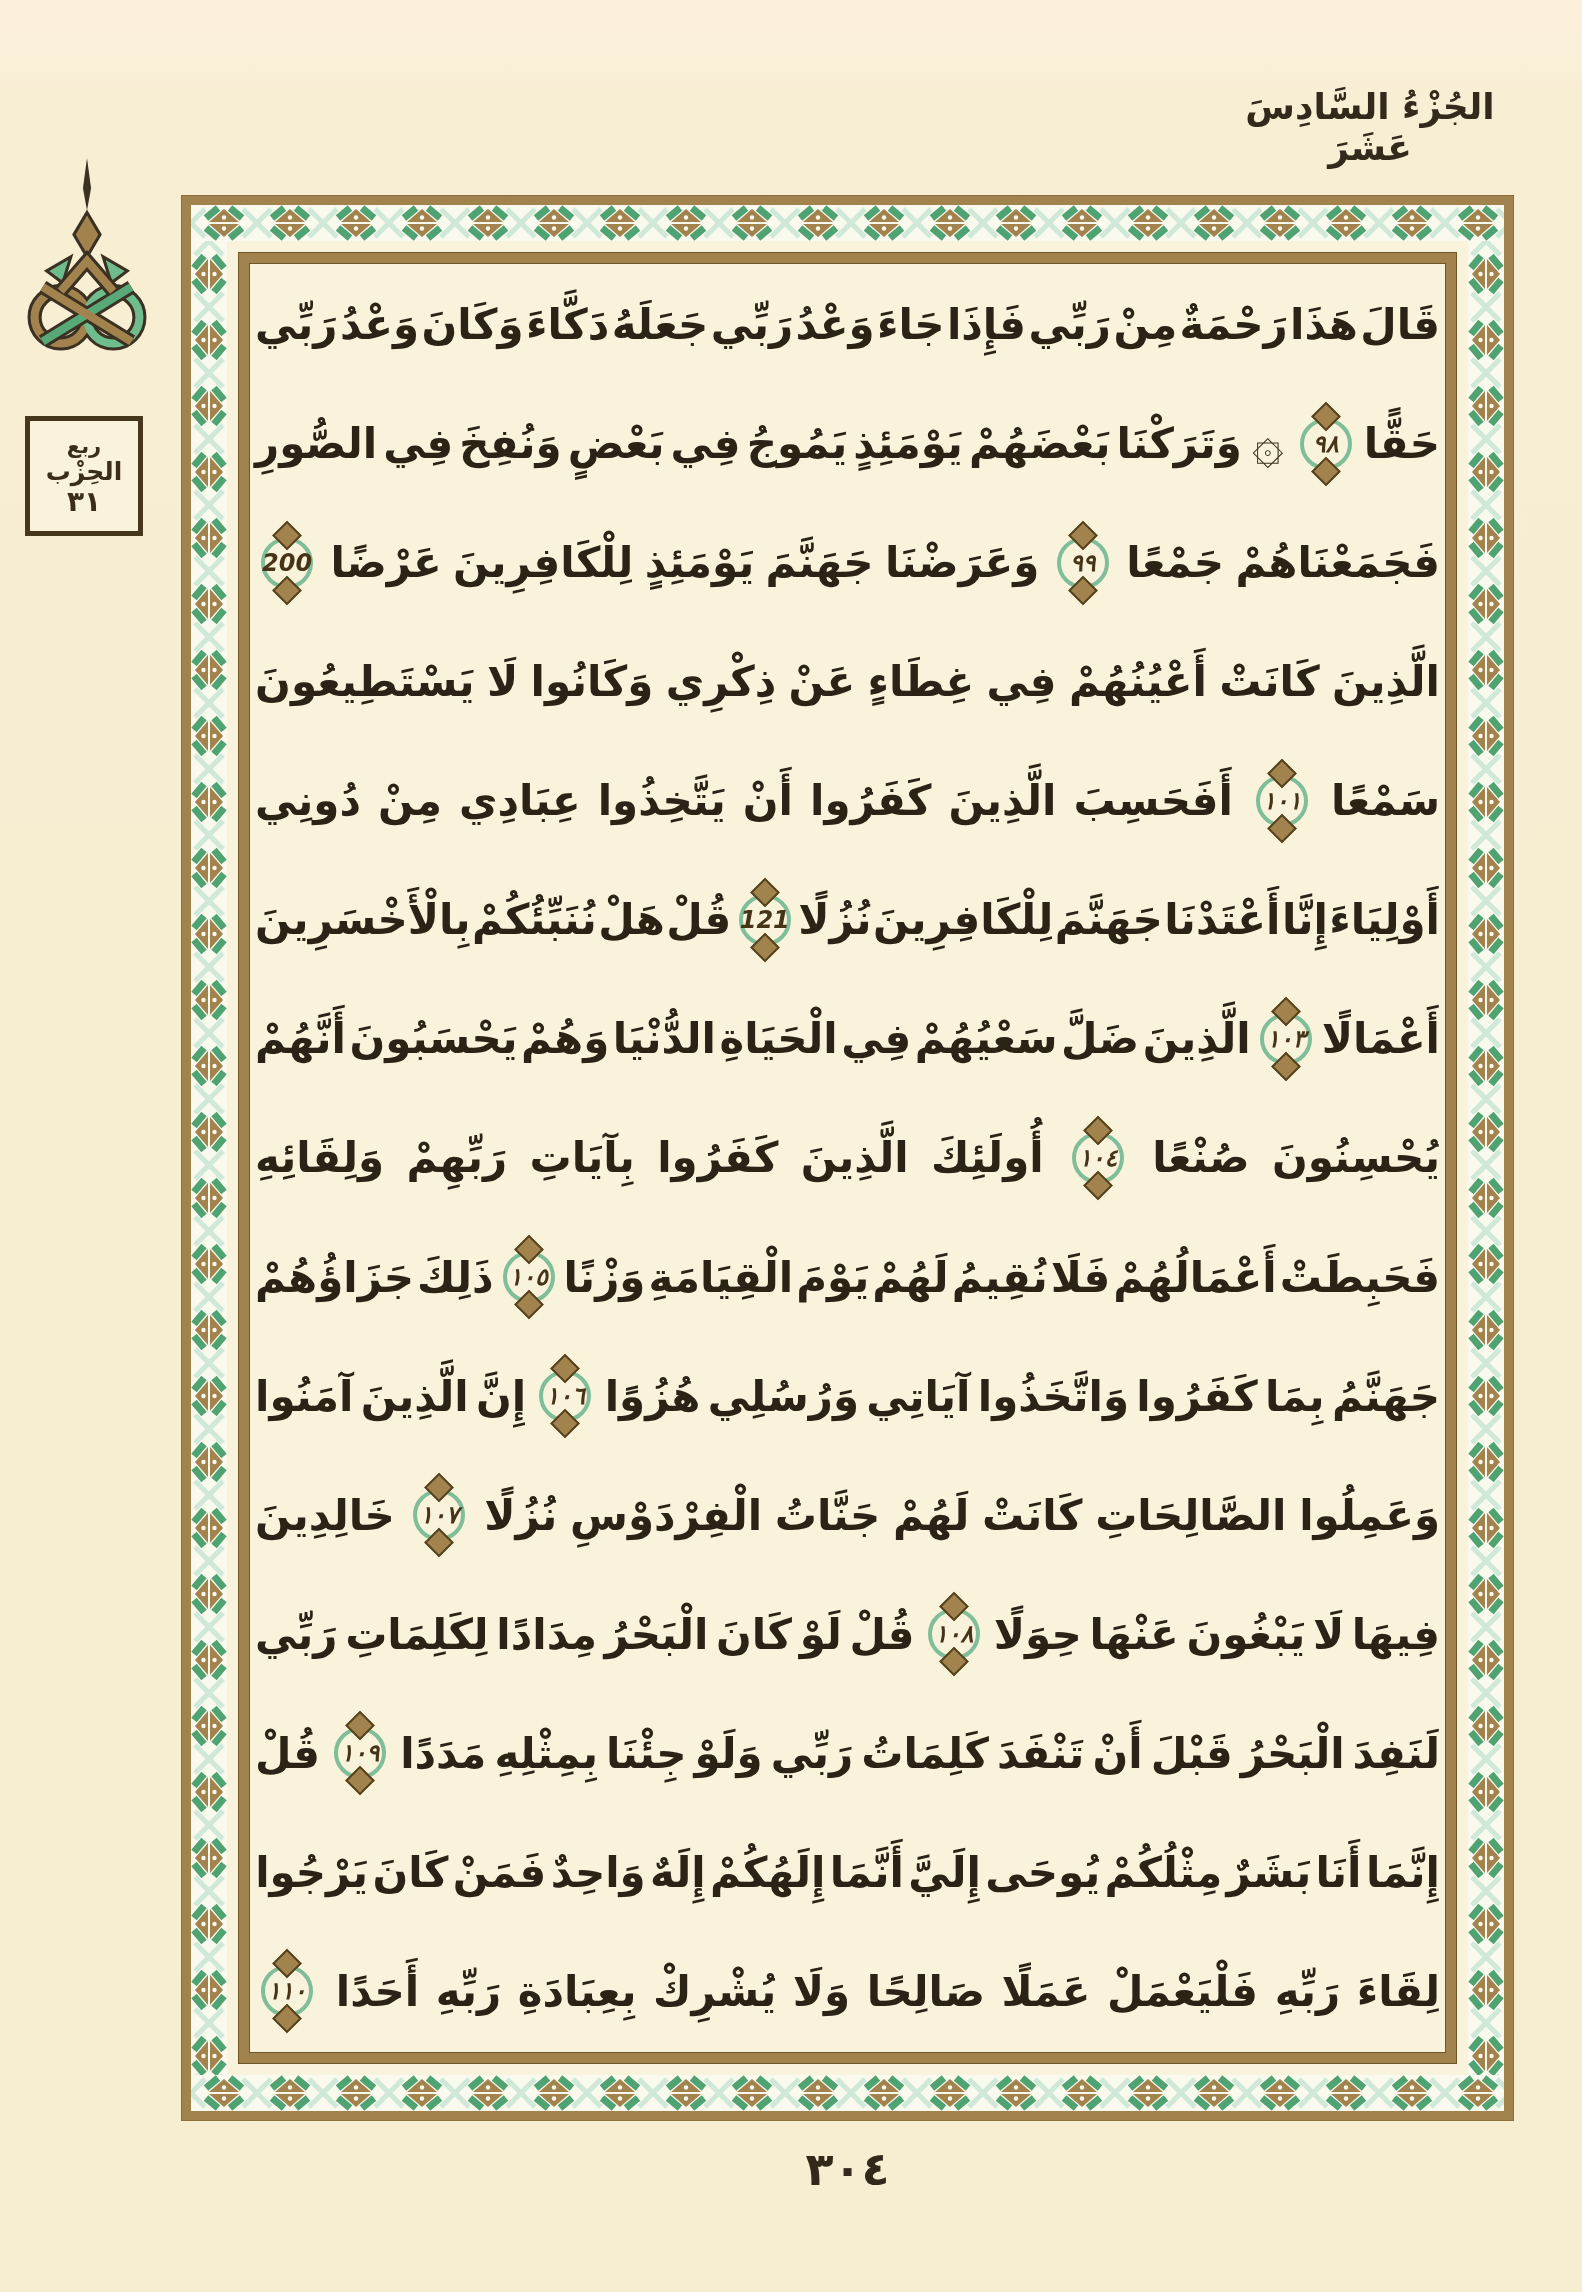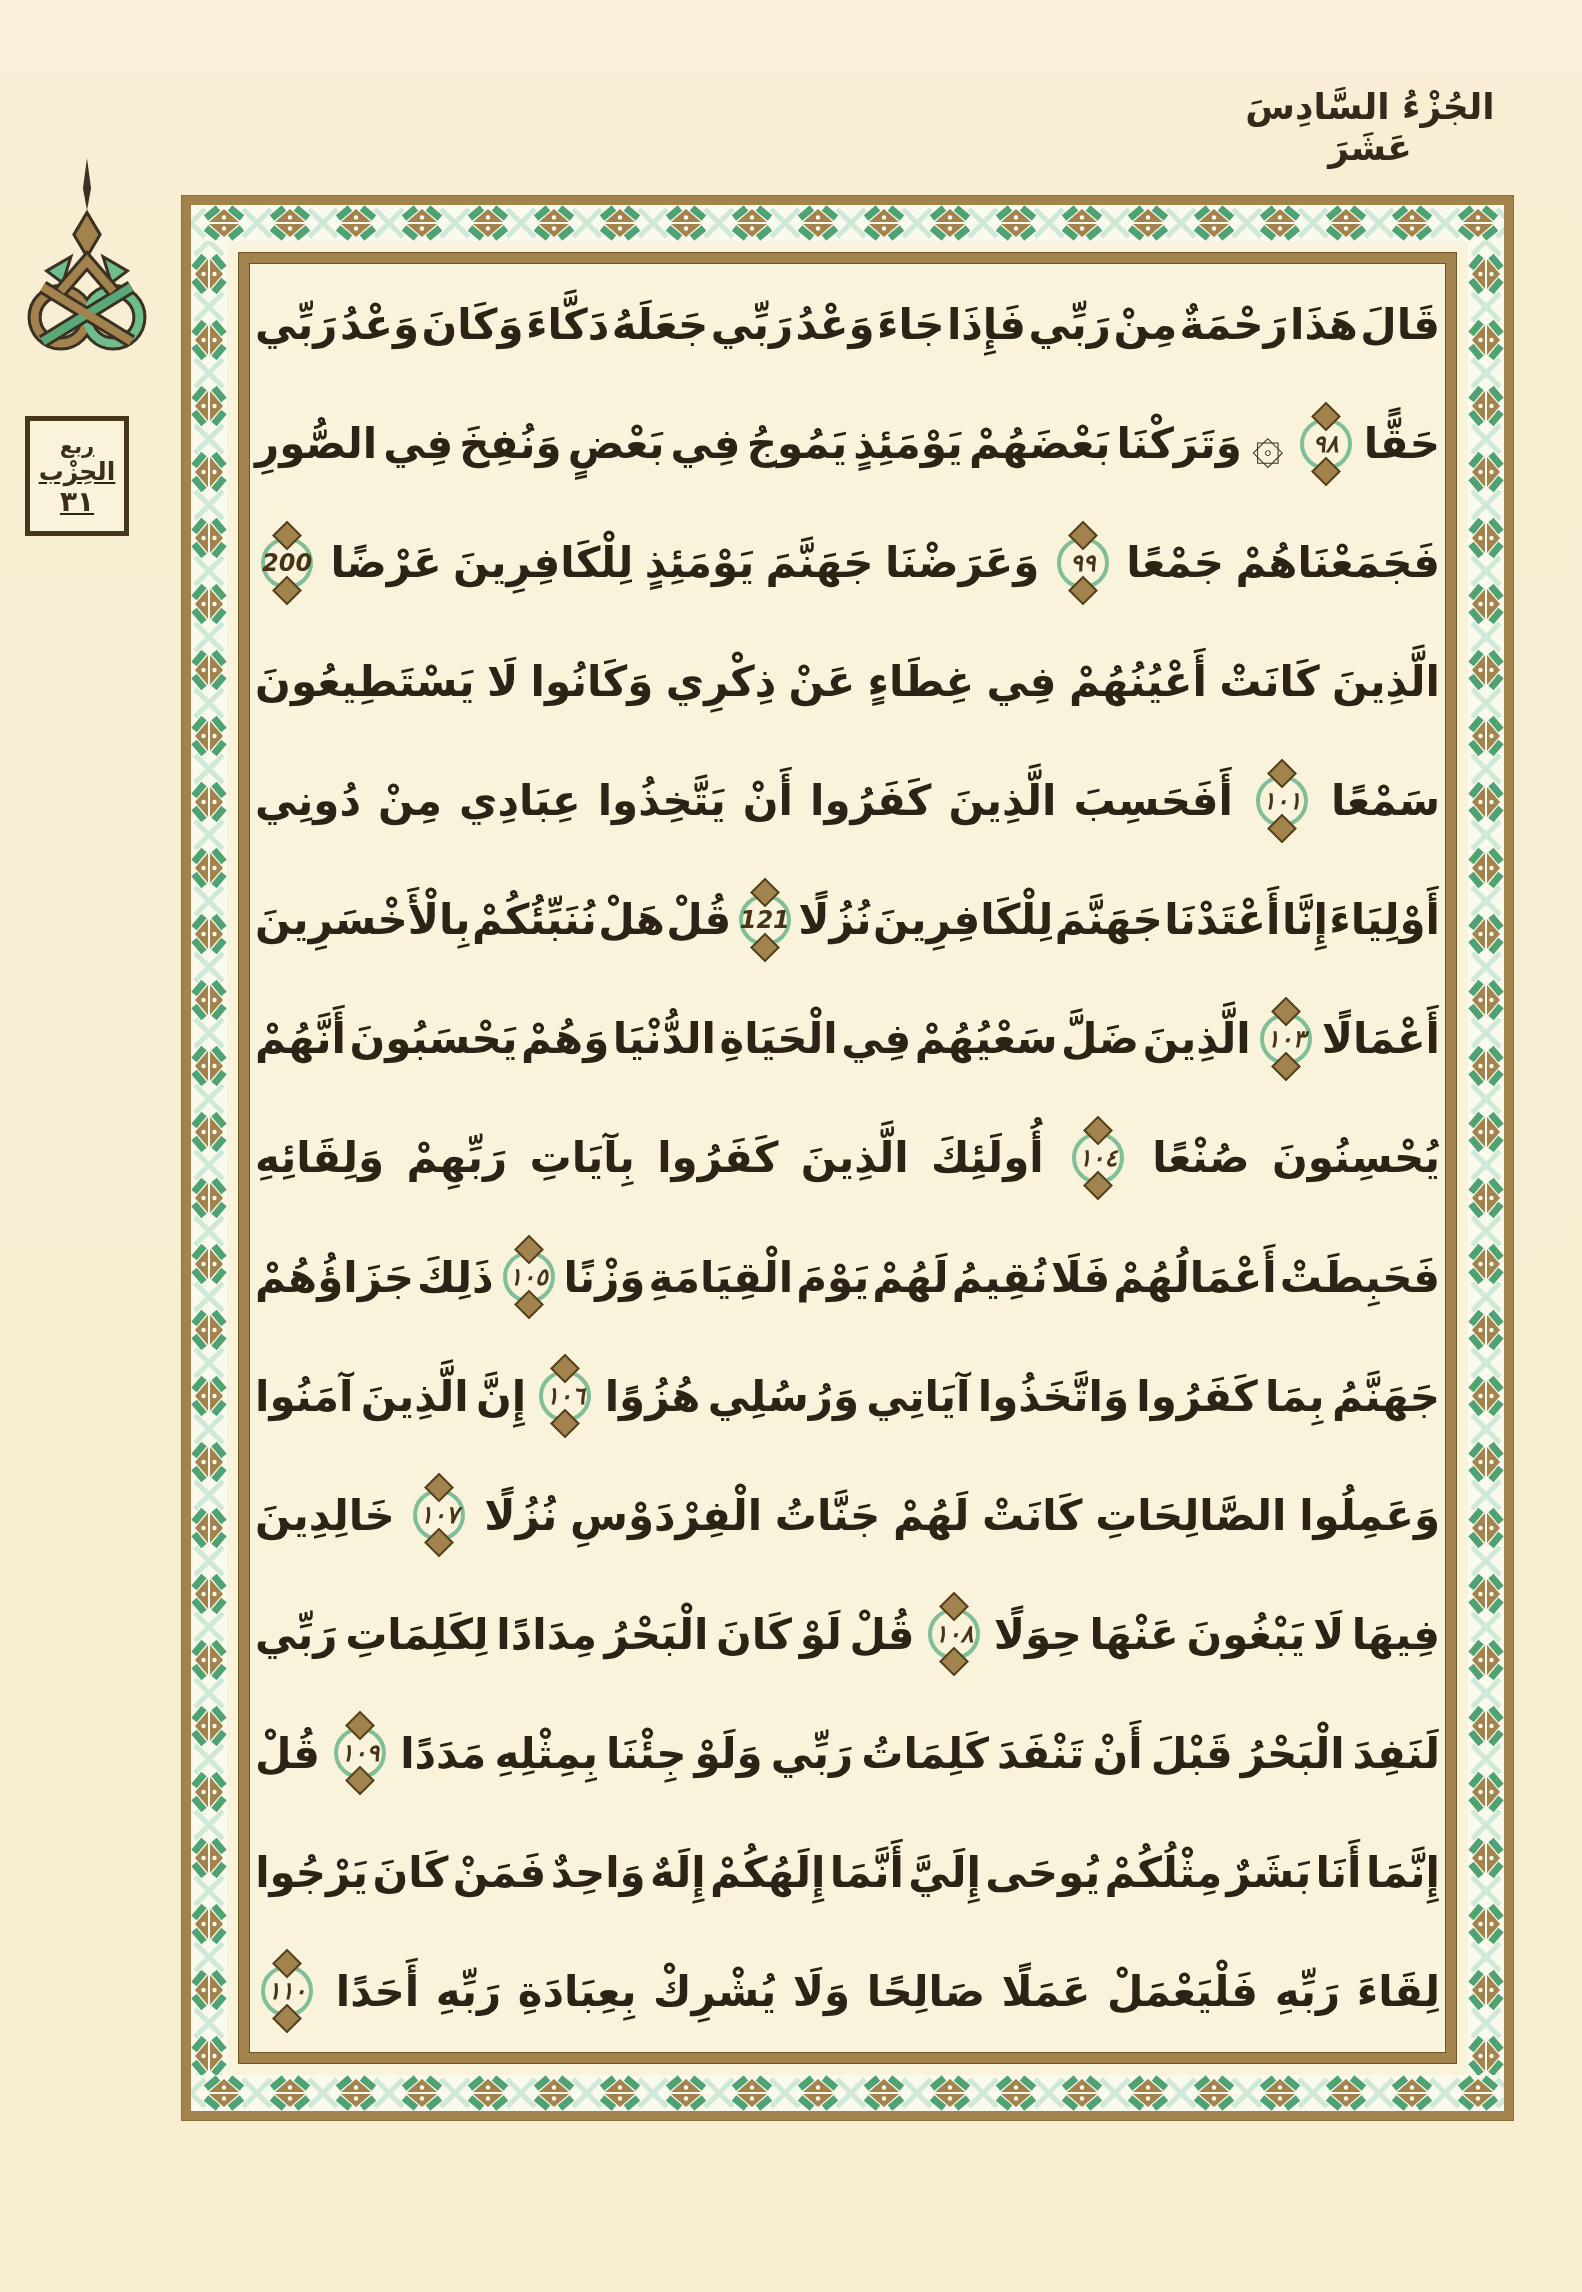--- a/index.html
+++ b/index.html
@@ -18,22 +18,22 @@
     direction:rtl;
   }
   .juz-header{
     position:absolute;left:1200px;top:86px;width:340px;
     font-size:36px;font-weight:bold;text-align:center;color:#332a1b;
     direction:rtl;
   }
   
   .hizb-knot{position:absolute;left:16px;top:158px;width:142px;height:252px;}
   .hizb-box{
-    position:absolute;left:25px;top:416px;width:104px;height:120px;
-    background:#a3834d;border:3px solid #45361c;padding:0;box-sizing:border-box;text-decoration:underline;
+    position:absolute;left:25px;top:416px;width:118px;height:120px;
+    background:#a3834d;border:3px solid #45361c;padding:0;box-sizing:border-box;
   }
   .hizb-box-inner{
     width:100%;height:100%;background:#faf3dc;border:2px solid #45361c;
     box-sizing:border-box;display:flex;flex-direction:column;
     align-items:center;justify-content:center;line-height:1.12;
     color:#3a2e18;font-weight:bold;direction:rtl;
   }
   .hizb-box-inner .l1{font-size:21px;}
   .hizb-box-inner .l2{font-size:25px;}
   .hizb-box-inner .l3{font-size:28px;}
@@ -382,14 +382,15 @@
             <span class="word">رَبِّهِ</span>
             <span class="word">أَحَدًا</span>
             <span class="verse-medallion">
               <span class="num">١١٠</span>
             </span>
           </div>
         </div>
     </div>
   </div>
 
+  <div class="page-number">٣٠٤</div>
 
 </div>
 
 </body></html>

